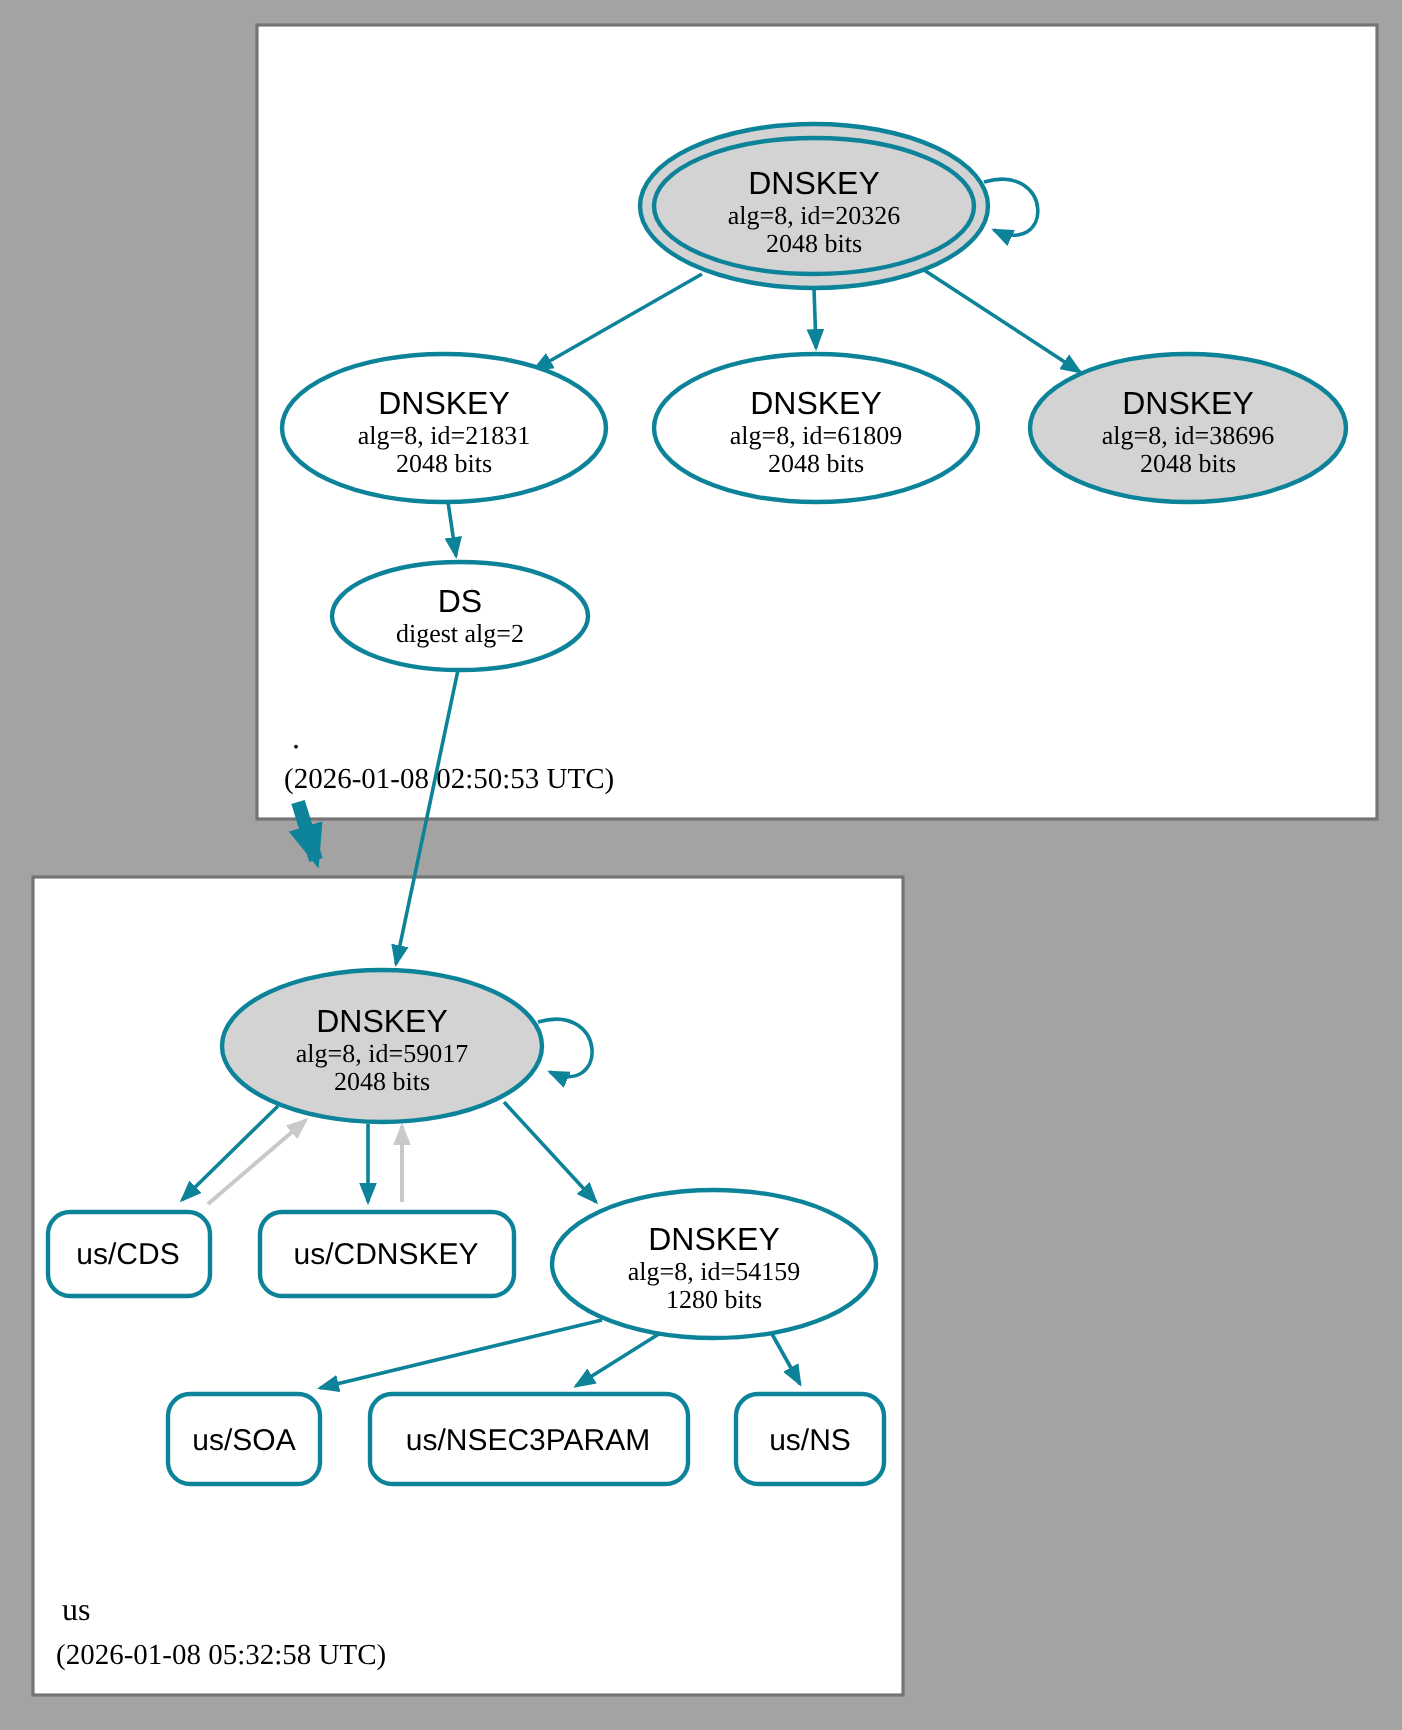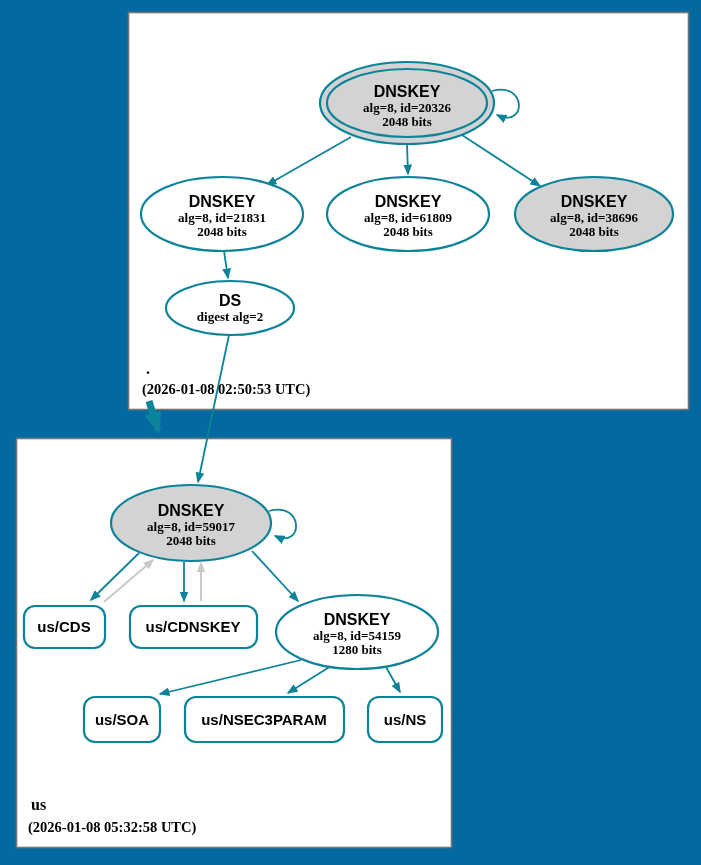--- a/index.html
+++ b/index.html
@@ -1,16 +1,16 @@
 <!DOCTYPE html>
 <html><head>
 <meta charset="utf-8">
 <style>
   html,body{margin:0;padding:0;background:#ffffff;}
-  .stage{position:relative;width:701px;height:865px;background:#0369a1;overflow:hidden;font-weight:bold;}
+  .stage{position:relative;width:701px;height:865px;background:#a3a3a3;overflow:hidden;}
   svg{display:block;}
   .zone-box{fill:#ffffff;stroke:#757575;stroke-width:1.6;}
   .edge{fill:none;stroke:#0d8399;stroke-width:1.8;}
   .edge-thick{fill:none;stroke:#0d8399;stroke-width:7;}
   .edge-gray{fill:none;stroke:#c9c9c9;stroke-width:2;}
   .node-fill-gray{fill:#d3d3d3;stroke:#0d8399;stroke-width:2.2;}
   .node-fill-white{fill:#ffffff;stroke:#0d8399;stroke-width:2.2;}
   .node-title{font-family:"Liberation Sans",sans-serif;font-size:16px;fill:#000;text-anchor:middle;}
   .node-detail{font-family:"Liberation Serif",serif;font-size:13px;fill:#000;text-anchor:middle;}
   .rrset-label{font-family:"Liberation Sans",sans-serif;font-size:15px;fill:#000;text-anchor:middle;}

